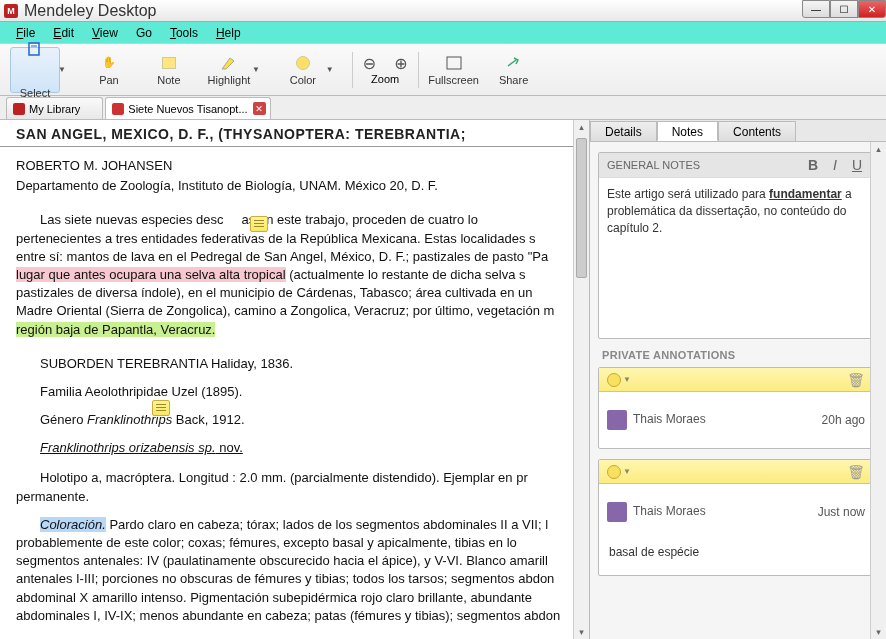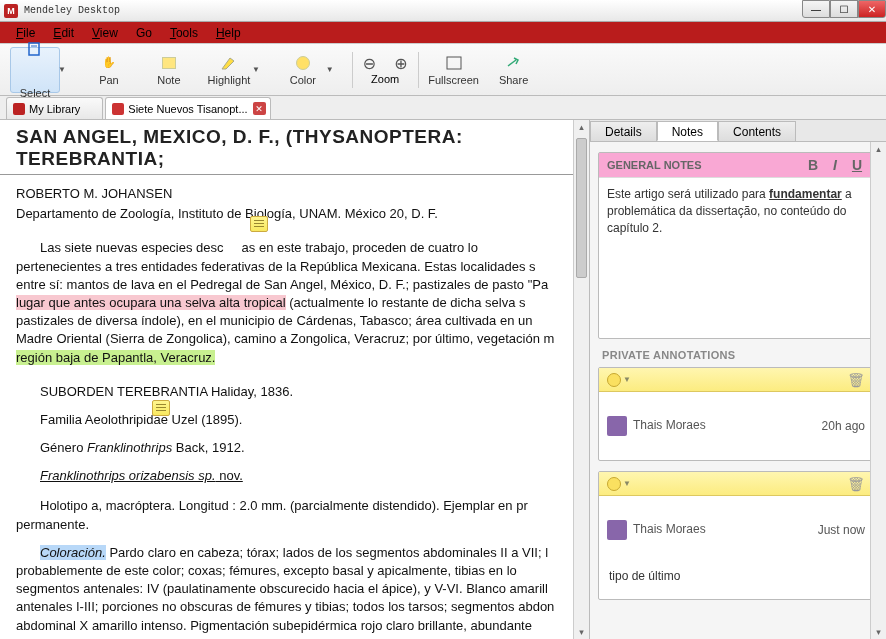--- a/index.html
+++ b/index.html
@@ -1,26 +1,26 @@
 <!DOCTYPE html>
 <html><head>
   <meta charset="utf-8">
   <style>
     * { margin: 0; padding: 0; box-sizing: border-box; font-family: "Segoe UI", Tahoma, sans-serif; }
     body { width: 886px; height: 639px; background: #fff; overflow: hidden; font-size: 12px; }
 
     .titlebar { height: 22px; background: linear-gradient(#fff, #e8e8e8); display: flex; align-items: center; padding: 0 4px; border-bottom: 1px solid #aaa; }
     .app-icon { width: 14px; height: 14px; background: #b22; margin-right: 6px; display: flex; align-items: center; justify-content: center; color: #fff; font-size: 9px; font-weight: bold; border-radius: 2px; }
-    .titlebar-text { font-size: 10px; color: #333; font-family: Liberation Mono, monospace; }
+    .titlebar-text { font-size: 16px; color: #333; }
     .win-controls { position: absolute; right: 0; top: 0; display: flex; }
     .win-btn { width: 28px; height: 18px; display: flex; align-items: center; justify-content: center; font-size: 10px; border: 1px solid #888; background: linear-gradient(#f5f5f5,#ddd); }
     .win-btn.min { border-radius: 0 0 0 3px; }
     .win-btn.close { background: linear-gradient(#e66,#c22); color: #fff; border-radius: 0 0 3px 0; }
 
-    .menubar { height: 22px; background: #b91c1c; display: flex; align-items: center; padding: 0 8px; gap: 2px; border-bottom: 1px solid #ccc; }
+    .menubar { height: 22px; background: #5eead4; display: flex; align-items: center; padding: 0 8px; gap: 2px; border-bottom: 1px solid #ccc; }
     .menu-item { padding: 2px 8px; font-size: 12px; cursor: default; }
     .menu-item span.u { text-decoration: underline; }
 
     .toolbar { height: 52px; background: linear-gradient(#fafafa,#eee); display: flex; align-items: center; padding: 0 10px; gap: 10px; border-bottom: 1px solid #bbb; }
     .tool-btn { display: flex; flex-direction: column; align-items: center; justify-content: center; width: 50px; height: 46px; border: 1px solid transparent; border-radius: 3px; font-size: 11px; color: #333; }
     .tool-btn.selected { border: 1px solid #a8c8e8; background: linear-gradient(#e8f2fc,#d0e4f8); gap: 28px; }
     .tool-btn .ticon { width: 20px; height: 18px; margin-bottom: 2px; display: flex; align-items: center; justify-content: center; }
     .tool-group { display: flex; align-items: center; }
     .dropdown-arrow { font-size: 8px; color: #555; margin-left: -2px; margin-right: 8px; }
     .tool-zoom { display: flex; flex-direction: column; align-items: center; }
@@ -28,21 +28,21 @@
 
     .tabbar { height: 24px; background: #eee; display: flex; align-items: flex-end; padding: 0 6px; border-bottom: 1px solid #bbb; }
     .tab { height: 22px; background: linear-gradient(#fafafa,#e8e8e8); border: 1px solid #bbb; border-bottom: none; border-radius: 3px 3px 0 0; padding: 0 22px 0 6px; display: flex; align-items: center; font-size: 11px; margin-right: 2px; position: relative; }
     .tab.active { background: #fff; }
     .tab-icon { width: 12px; height: 12px; margin-right: 4px; }
     .tab-close { position: absolute; right: 4px; width: 13px; height: 13px; background: #c44; border-radius: 2px; color: #fff; font-size: 9px; display: flex; align-items: center; justify-content: center; }
 
     .content { display: flex; height: 519px; }
 
     .pdf-area { flex: 1; position: relative; border-right: 1px solid #bbb; overflow: hidden; }
-    .pdf-header { padding: 6px 16px 4px; font-size: 19px; font-weight: bold; font-family: Arial, serif; color: #222; border-bottom: 1px solid #999; letter-spacing: 0.5px; }
+    .pdf-header { padding: 6px 16px 4px; font-size: 14px; font-weight: bold; font-family: Arial, serif; color: #222; border-bottom: 1px solid #999; letter-spacing: 0.5px; }
     .pdf-body { padding: 10px 16px; font-family: Arial, serif; font-size: 13px; line-height: 1.4; color: #111; }
     .pdf-body p { margin-bottom: 8px; text-align: justify; }
     .pdf-body .author { font-size: 13px; margin-bottom: 2px; }
     .pdf-body .dept { font-size: 13px; margin-bottom: 16px; }
     .indent { text-indent: 24px; }
     .indent2 { padding-left: 24px; }
     .hl-pink { background: #f8c8d0; }
     .hl-green { background: #c8f090; }
     .hl-blue { background: #b8d8f8; }
     .italic { font-style: italic; }
@@ -51,33 +51,33 @@
     .scroll-v { position: absolute; right: 0; top: 0; bottom: 0; width: 16px; background: #f0f0f0; border-left: 1px solid #ccc; }
     .scroll-thumb { position: absolute; left: 2px; right: 2px; background: #ccc; border: 1px solid #aaa; border-radius: 2px; }
 
     .sidebar { width: 296px; display: flex; flex-direction: column; background: #f5f5f5; position: relative; }
     .side-tabs { height: 22px; display: flex; background: #e8e8e8; border-bottom: 1px solid #bbb; }
     .side-tab { padding: 3px 14px; font-size: 12px; border: 1px solid #bbb; border-bottom: none; background: linear-gradient(#eee,#ddd); margin-top: 1px; }
     .side-tab.active { background: #fff; border-bottom: 1px solid #fff; }
 
     .side-content { flex: 1; padding: 10px 12px 10px 8px; overflow: hidden; position: relative; }
     .notes-box { border: 1px solid #bbb; background: #fff; border-radius: 2px; }
-    .notes-head { background: #f9a8d4; padding: 4px 8px; font-size: 11px; font-weight: bold; color: #666; display: flex; align-items: center; justify-content: space-between; border-bottom: 1px solid #ddd; }
+    .notes-head { background: #e5e5e5; padding: 4px 8px; font-size: 11px; font-weight: normal; color: #666; display: flex; align-items: center; justify-content: space-between; border-bottom: 1px solid #ddd; }
     .format-btns { display: flex; gap: 6px; font-family: "Times New Roman", serif; font-size: 14px; }
     .format-btns span { width: 16px; text-align: center; }
     .notes-body { padding: 8px; font-size: 12px; min-height: 160px; color: #333; line-height: 1.4; }
     .notes-body .bold-u { font-weight: bold; text-decoration: underline; }
 
     .ann-head { font-size: 11px; font-weight: bold; color: #888; padding: 10px 4px 6px; letter-spacing: 0.3px; }
     .ann-card { border: 1px solid #bbb; background: #fff; border-radius: 2px; margin-bottom: 10px; }
     .ann-bar { background: linear-gradient(#fff6b0,#fcec80); height: 24px; display: flex; align-items: center; justify-content: space-between; padding: 0 8px; border-bottom: 1px solid #ddc860; }
     .ann-color { width: 14px; height: 14px; border-radius: 50%; background: #fae060; border: 1px solid #c8a830; }
     .ann-arrow { font-size: 8px; color: #886; margin-left: 2px; }
     .trash { color: #999; font-size: 14px; }
-    .ann-user { display: flex; align-items: center; justify-content: space-between; padding: 24px 8px; font-size: 12px; color: #555; gap: 14px; }
+    .ann-user { display: flex; align-items: center; justify-content: space-between; padding: 18px 8px; font-size: 12px; color: #555; gap: 14px; }
     .avatar { width: 20px; height: 20px; background: #8866aa; border-radius: 2px; margin-right: 6px; display: inline-block; vertical-align: middle; }
     .ann-text { padding: 4px 10px 14px; font-size: 12px; color: #333; line-height: 1.4; }
     .side-scroll { position: absolute; right: 0; top: 22px; bottom: 0; width: 16px; background: #f0f0f0; border-left: 1px solid #ccc; }
   </style>
 </head>
 <body>
 
 <div class="titlebar">
   <div class="app-icon">M</div>
   <span class="titlebar-text">Mendeley Desktop</span>
@@ -273,21 +273,21 @@
           <div style="display:flex;align-items:center;">
             <div class="ann-color"></div>
             <span class="ann-arrow">▼</span>
           </div>
           <span class="trash">🗑</span>
         </div>
         <div class="ann-user">
           <div><span class="avatar"></span><span>Thais Moraes</span></div>
           <span>Just now</span>
         </div>
-        <div class="ann-text">tipo de último</div>
+        <div class="ann-text">basal de espécie</div>
       </div>
     </div>
 
     <div class="side-scroll">
       <div style="position:absolute;top:2px;left:0;right:0;text-align:center;font-size:9px;color:#666;">▴</div>
       <div style="position:absolute;bottom:2px;left:0;right:0;text-align:center;font-size:9px;color:#666;">▾</div>
     </div>
   </div>
 </div>
 

